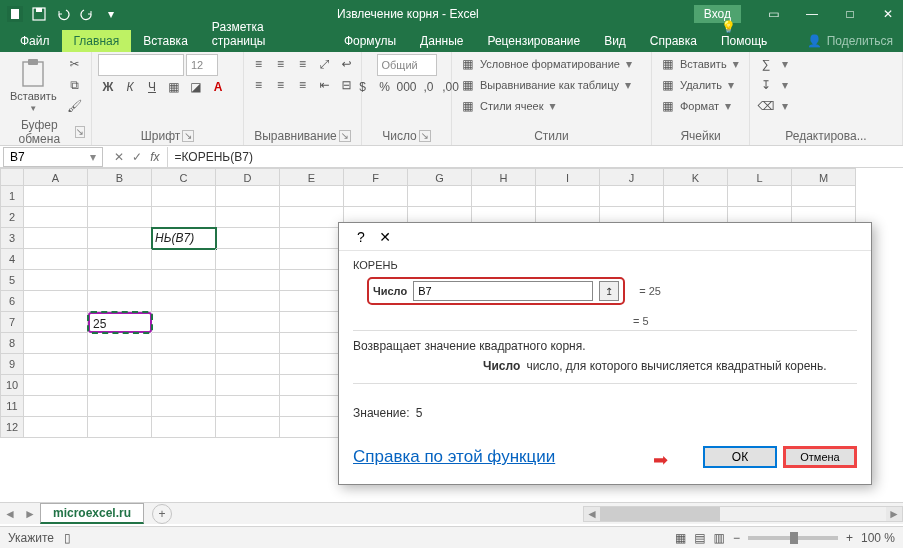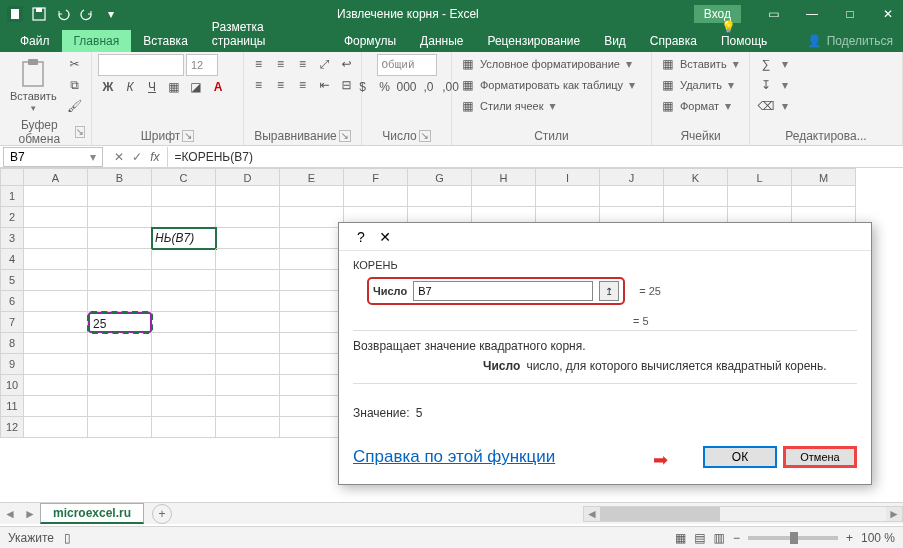--- a/index.html
+++ b/index.html
@@ -5,21 +5,21 @@
 *{box-sizing:border-box;margin:0;padding:0;font-family:"Segoe UI",Tahoma,sans-serif;font-size:12px;}
 body{background:#fff;width:903px;height:548px;overflow:hidden;position:relative;}
 .titlebar{background:#217346;height:28px;display:flex;align-items:center;padding:0 4px;color:#fff;}
 .titlebar .qat{display:flex;gap:2px;align-items:center;}
 .qb{width:22px;height:22px;display:flex;align-items:center;justify-content:center;border-radius:2px;}
 .titlebar .title{flex:1;text-align:center;font-size:12px;}
 .titlebar .wctl{display:flex;gap:16px;align-items:center;}
 .login-btn{background:#4fa36f;padding:2px 10px;color:#fff;margin-right:6px;}
 .tabs{background:#217346;height:24px;display:flex;align-items:flex-end;padding-left:8px;}
 .tab{padding:4px 12px;color:#fff;cursor:pointer;}
-.tab.active{background:#86efac;color:#217346;}
+.tab.active{background:#bef264;color:#217346;}
 .share{margin-left:auto;padding:4px 10px;color:#a0c9b4;display:flex;align-items:center;gap:4px;}
 .ribbon{background:#f3f3f3;height:94px;border-bottom:1px solid #d4d4d4;display:flex;}
 .group{border-right:1px solid #e1e1e1;padding:2px 6px 0;display:flex;flex-direction:column;justify-content:space-between;}
 .glabel{text-align:center;color:#666;font-size:11px;padding:2px 0;display:flex;align-items:center;justify-content:center;gap:2px;}
 .gcontent{flex:1;display:flex;align-items:center;gap:4px;}
 .bigbtn{display:flex;flex-direction:column;align-items:center;gap:2px;padding:2px 4px;color:#565656;}
 .vstack{display:flex;flex-direction:column;gap:1px;}
 .hstack{display:flex;gap:2px;align-items:center;}
 .sm{width:20px;height:20px;display:flex;align-items:center;justify-content:center;color:#565656;}
 .combo{border:1px solid #c4c4c4;background:#fff;height:22px;display:flex;align-items:center;padding:0 4px;font-size:11px;color:#888;}
@@ -201,21 +201,21 @@
       </div>
     </div>
     <div class="glabel">
         <span>Выравнивание</span>
         <span class="launcher">↘</span>
       </div>
   </div>
 
   <div class="group" style="width:90px;">
     <div class="gcontent vstack">
-      <div class="combo" style="width:60px;font-family:Liberation Mono, monospace;">Общий</div>
+      <div class="combo" style="width:60px;">Общий</div>
       <div class="hstack">
         <div class="sm">$</div>
         <div class="sm">%</div>
         <div class="sm">000</div>
         <div class="sm">,0</div>
         <div class="sm">,00</div>
       </div>
     </div>
     <div class="glabel">
         <span>Число</span>
@@ -225,21 +225,21 @@
 
   <div class="group" style="width:200px;">
     <div class="gcontent vstack" style="align-items:flex-start;">
       <div class="hstack">
           <span class="sm">▦</span>
           <span class="lbltxt">Условное форматирование</span>
           <span class="drp">▾</span>
         </div>
       <div class="hstack">
           <span class="sm">▦</span>
-          <span class="lbltxt">Форматировать как таблицу</span>
+          <span class="lbltxt">Выравнивание как таблицу</span>
           <span class="drp">▾</span>
         </div>
       <div class="hstack">
           <span class="sm">▦</span>
           <span class="lbltxt">Стили ячеек</span>
           <span class="drp">▾</span>
         </div>
     </div>
     <div class="glabel">
         <span>Стили</span>

